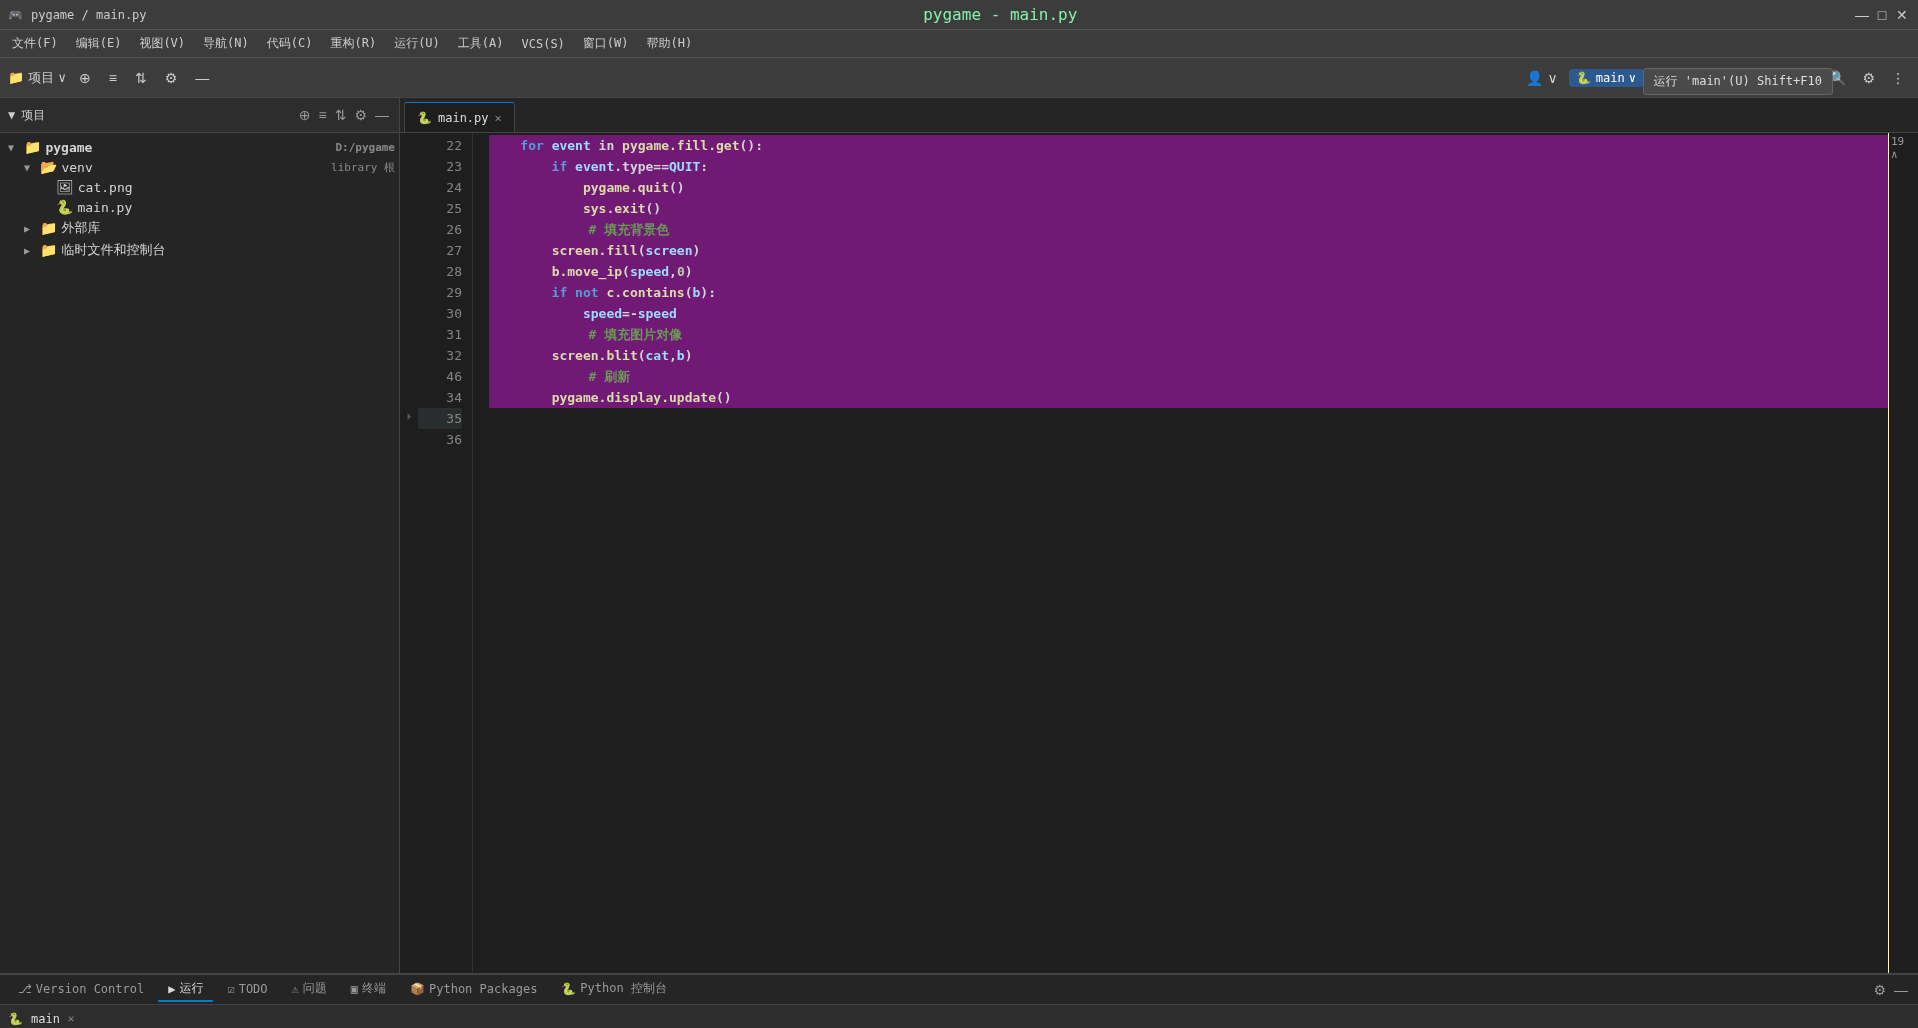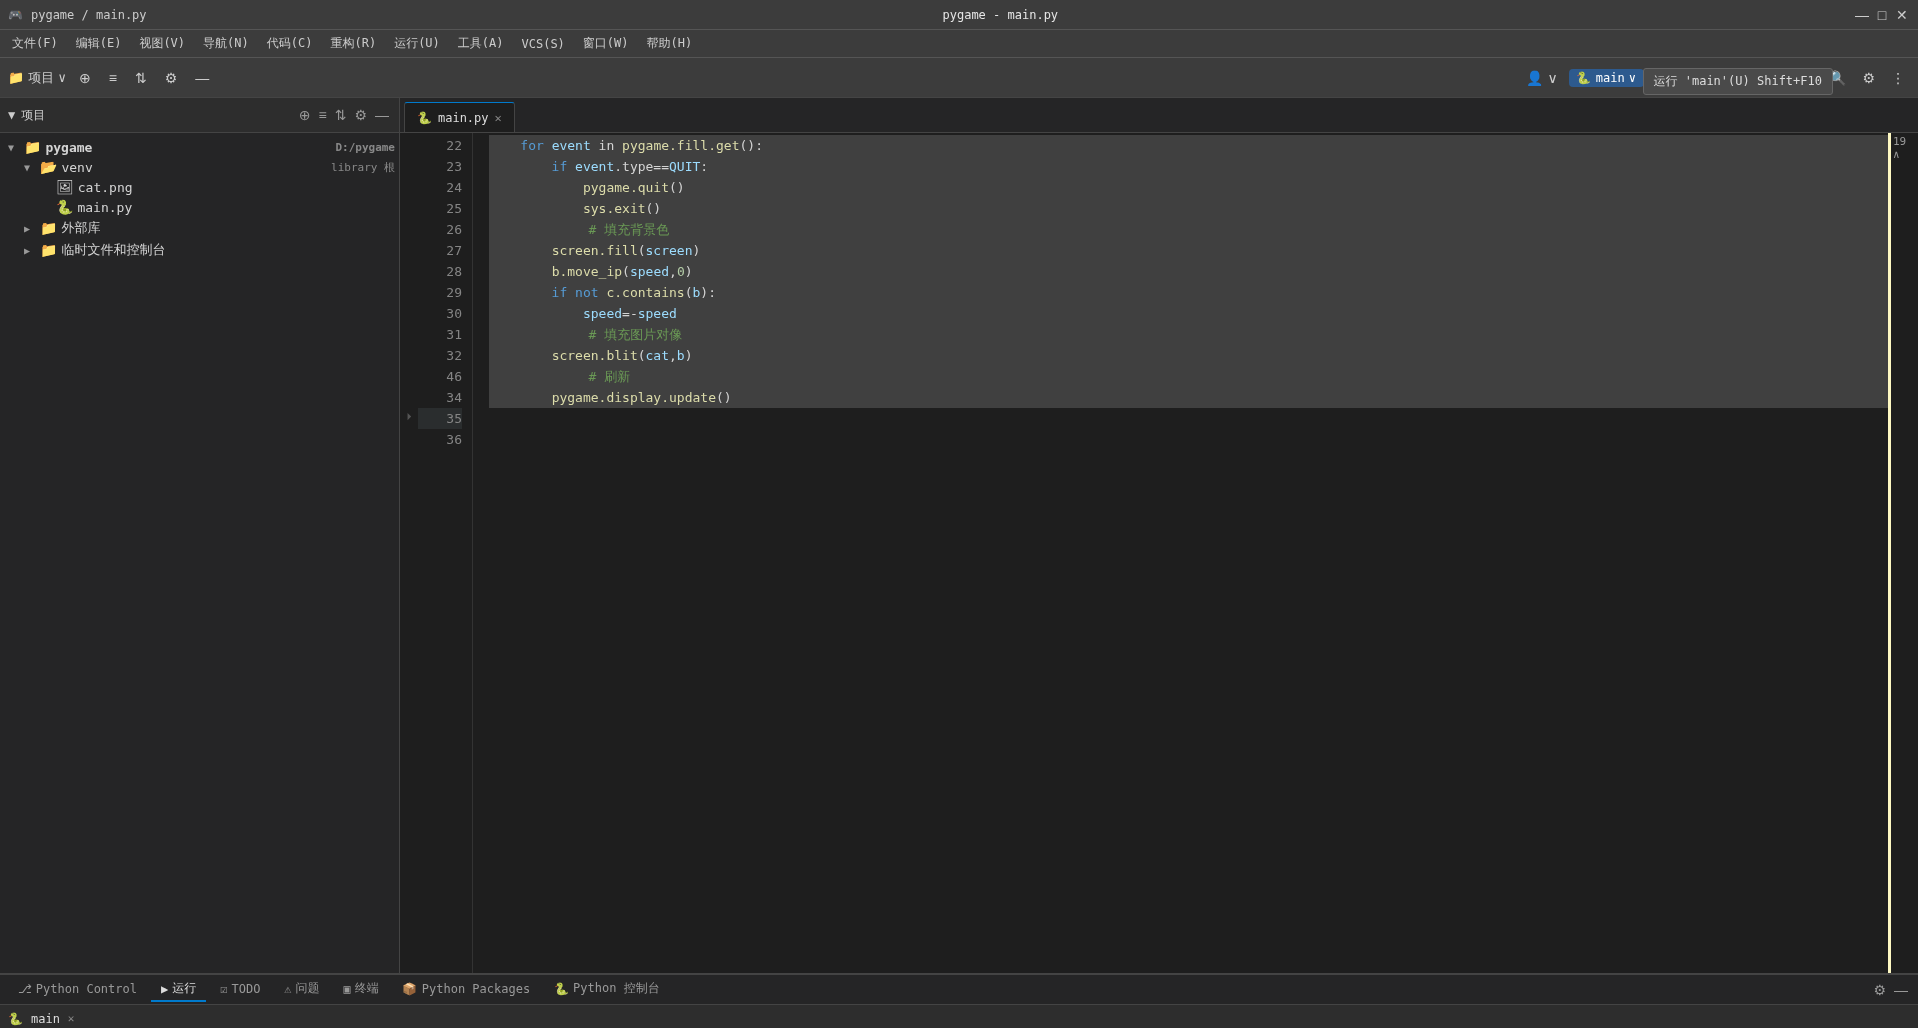--- a/index.html
+++ b/index.html
@@ -9,21 +9,21 @@
     .title-bar {
       height: 30px;
       background: #3c3c3c;
       display: flex;
       align-items: center;
       justify-content: space-between;
       padding: 0 8px;
       border-bottom: 1px solid #555;
     }
     .title-bar-left { display: flex; align-items: center; gap: 8px; font-size: 12px; color: #ccc; }
-    .title-bar-center { font-size: 12px; color: #e5e5e5; }
+    .title-bar-center { font-size: 16px; color: #86efac; }
     .title-bar-right { display: flex; align-items: center; gap: 4px; }
     .title-btn { width: 16px; height: 16px; background: transparent; border: none; color: #ccc; cursor: pointer; font-size: 14px; display: flex; align-items: center; justify-content: center; }
 
     
     .menu-bar {
       height: 28px;
       background: #3c3c3c;
       display: flex;
       align-items: center;
       padding: 0 4px;
@@ -171,38 +171,38 @@
     }
     .code-content {
       flex: 1;
       overflow: auto;
       padding: 2px 0 2px 16px;
       line-height: 21px;
       font-size: 13px;
       position: relative;
     }
     .code-line { display: flex; align-items: center; min-height: 21px; white-space: pre; }
-    .code-line.selected { background: #404040; }
+    .code-line.selected { background: #701a75; font-weight: bold; }
 
     
     .kw { color: #569cd6; }
     .fn { color: #dcdcaa; }
     .cm { color: #6a9955; margin-left: 37px; }
     .var { color: #9cdcfe; }
     .num { color: #b5cea8; }
 
     
     .editor-right-bar {
       width: 30px;
       background: #1e1e1e;
       display: flex;
       flex-direction: column;
       align-items: center;
       padding: 2px;
-      border-left: 3px solid #fef9c3;
+      border-left: 1px solid #fef9c3;
       font-size: 10px;
       color: #999;
     }
 
     
     .bottom-panel {
       height: 310px;
       background: #1e1e1e;
       border-top: 2px solid #444;
       display: flex;
@@ -501,21 +501,21 @@
       </div>
     </div>
   </div>
 </div>
 
 <div class="bottom-panel">
 
   <div class="bottom-tab-bar">
     <div class="bottom-tab">
       <span>⎇</span>
-      <span>Python Control</span>
+      <span>Version Control</span>
     </div>
     <div class="bottom-tab active">
       <span>▶</span>
       <span>运行</span>
     </div>
     <div class="bottom-tab">
       <span>☑</span>
       <span>TODO</span>
     </div>
     <div class="bottom-tab">

